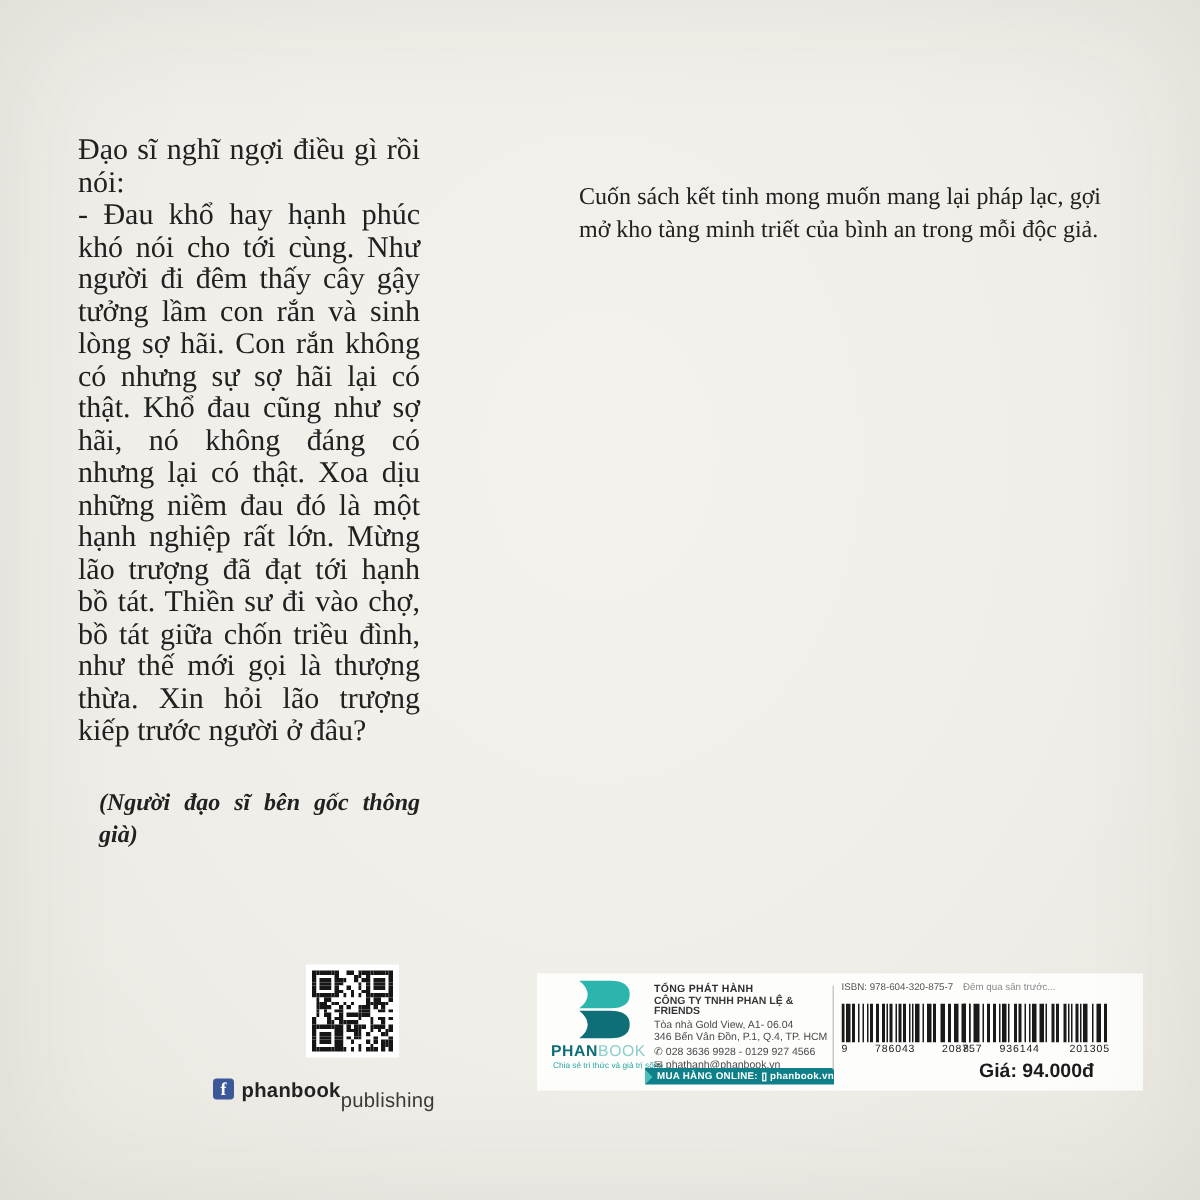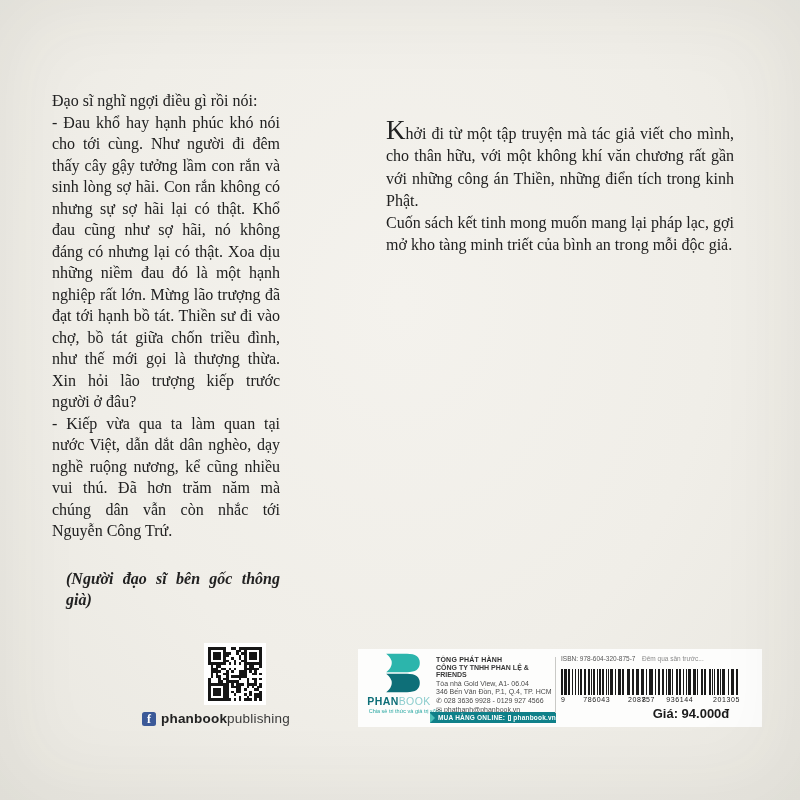--- a/index.html
+++ b/index.html
@@ -6,21 +6,21 @@
   body{width:800px;height:800px;overflow:hidden;
        font-family:"Liberation Serif","DejaVu Serif",serif;}
   .page{position:relative;width:800px;height:800px;
         background:radial-gradient(ellipse at 50% 38%, #f4f2ed 0%, #f0eee8 55%, #e9e7e0 100%);
         color:#212121;}
   .page::after{content:"";position:absolute;inset:0;pointer-events:none;
         box-shadow:inset 0 0 90px rgba(60,55,40,.07);}
 
   
   .left-col{position:absolute;left:52px;top:90px;width:228px;}
-  .left-col p{margin:0;font-size:16px;line-height:21.5px;text-align:justify;}
+  .left-col p{margin:0;font-size:20px;line-height:21.5px;text-align:justify;}
   .caption{margin-top:26px !important;padding-left:14px;font-weight:bold;font-style:italic;
            font-size:16px !important;text-align:center;}
 
   .right-col{position:absolute;left:386px;top:121px;width:348px;}
   .right-col p{margin:0;font-size:16px;line-height:22.3px;text-align:justify;}
   .initial{font-size:27px;line-height:18px;}
 
   
   .qr-wrap{position:absolute;left:204px;top:643px;width:62px;height:62px;background:#fff;
            padding:0;display:flex;align-items:center;justify-content:center;}
@@ -29,21 +29,21 @@
   .qr div{background:#fff;}
   .qr div.on{background:#161616;}
 
   .fb-row{position:absolute;left:142px;top:711px;display:flex;align-items:center;
           font-family:"Liberation Sans","DejaVu Sans",sans-serif;}
   .fb-icon{width:14px;height:14px;border-radius:2.5px;background:#3b5998;color:#fff;
            display:flex;align-items:flex-end;justify-content:center;
            font-family:"Liberation Serif","DejaVu Serif",serif;font-weight:bold;
            font-size:12px;line-height:13px;margin-right:5px;}
   .fb-bold{font-weight:700;color:#222;font-size:13.5px;letter-spacing:.2px;}
-  .fb-reg{font-weight:400;color:#3a3a3a;font-size:13.5px;letter-spacing:.2px;}
+  .fb-reg{font-weight:400;color:#3a3a3a;font-size:13.5px;letter-spacing:.2px;margin-top:15px;}
 
   
   .pub-card{position:absolute;left:358px;top:649px;width:404px;height:78px;background:#fdfdfc;
             font-family:"Liberation Sans","DejaVu Sans",sans-serif;}
   .logo-block{position:absolute;left:8px;top:3px;width:66px;text-align:center;}
   .logo-mark{display:block;margin:0 auto;}
   .logo-word{font-size:10.5px;font-weight:700;letter-spacing:.4px;margin-top:1px;}
   .lw1{color:#0d6e77;}
   .lw2{color:#8ccdcd;font-weight:400;}
   .logo-tag{font-size:6px;color:#2ba8a2;margin-top:1px;white-space:nowrap;transform:scale(.92);transform-origin:center;}
@@ -78,26 +78,24 @@
          font-family:"Liberation Sans","DejaVu Sans",sans-serif;}
 </style>
 </head>
 <body>
 
 <div class="page">
 
   <div class="left-col">
     <p>Đạo sĩ nghĩ ngợi điều gì rồi nói:</p>
     <p>- Đau khổ hay hạnh phúc khó nói cho tới cùng. Như người đi đêm thấy cây gậy tưởng lầm con rắn và sinh lòng sợ hãi. Con rắn không có nhưng sự sợ hãi lại có thật. Khổ đau cũng như sợ hãi, nó không đáng có nhưng lại có thật. Xoa dịu những niềm đau đó là một hạnh nghiệp rất lớn. Mừng lão trượng đã đạt tới hạnh bồ tát. Thiền sư đi vào chợ, bồ tát giữa chốn triều đình, như thế mới gọi là thượng thừa. Xin hỏi lão trượng kiếp trước người ở đâu?</p>
-    <p>- Kiếp vừa qua ta làm quan tại nước Việt, dẫn dắt dân nghèo, dạy nghề ruộng nương, kể cũng nhiều vui thú. Đã hơn trăm năm mà chúng dân vẫn còn nhắc tới Nguyễn Công Trứ.</p>
     <p class="caption">(Người đạo sĩ bên gốc thông già)</p>
   </div>
 
   <div class="right-col">
-    <p><span class="initial">K</span><span>hởi đi từ một tập truyện mà tác giả viết cho mình, cho thân hữu, với một không khí văn chương rất gần với những công án Thiền, những điển tích trong kinh Phật.</span></p>
     <p>Cuốn sách kết tinh mong muốn mang lại pháp lạc, gợi mở kho tàng minh triết của bình an trong mỗi độc giả.</p>
   </div>
 
   <div class="qr-wrap">
     <div class="qr">
         <div class="on"></div>
         <div class="on"></div>
         <div class="on"></div>
         <div class="on"></div>
         <div class="on"></div>

